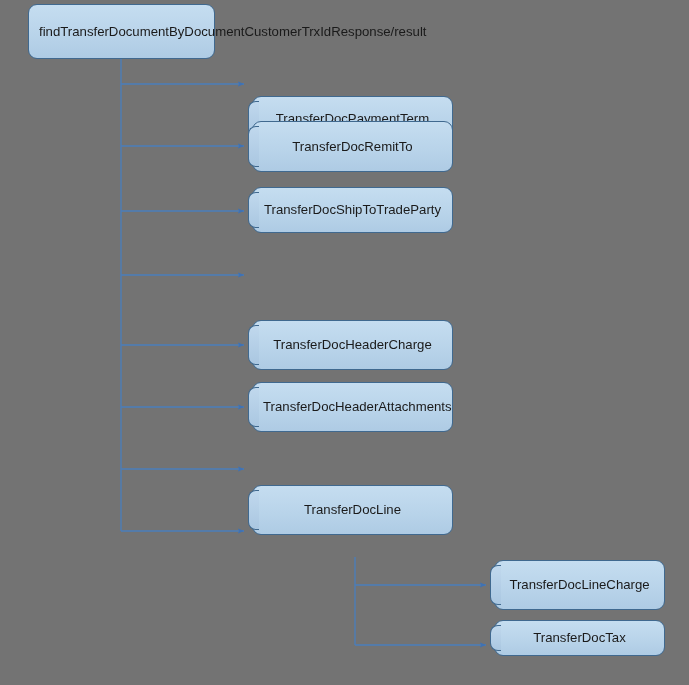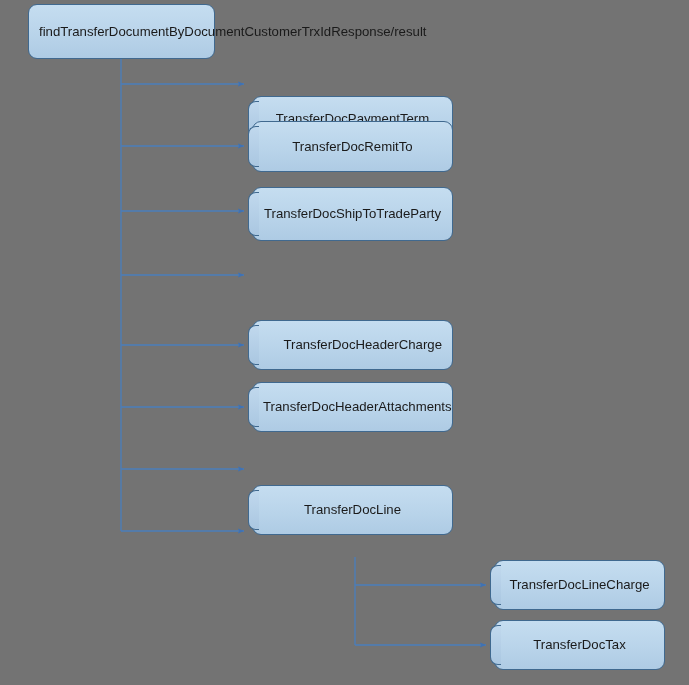--- a/index.html
+++ b/index.html
@@ -96,39 +96,39 @@
   </div>
 
   <div class="node stacked" style="left:252px; top:59px; width:201px; height:46px;margin-top:37px;">
     <span class="node-label">TransferDocPaymentTerm</span>
   </div>
 
   <div class="node stacked" style="left:252px; top:121px; width:201px; height:51px;">
     <span class="node-label">TransferDocRemitTo</span>
   </div>
 
-  <div class="node stacked" style="left:252px; top:187px; width:201px; height:54px;">
+  <div class="node stacked" style="left:252px; top:187px; width:201px; height:46px;">
     <span class="node-label">TransferDocShipToTradeParty</span>
   </div>
 
 
-  <div class="node stacked" style="left:252px; top:320px; width:201px; height:50px;text-align:right;">
+  <div class="node stacked" style="left:252px; top:320px; width:201px; height:50px;">
     <span class="node-label">TransferDocHeaderCharge</span>
   </div>
 
   <div class="node stacked" style="left:252px; top:382px; width:201px; height:50px;">
     <span class="node-label">TransferDocHeaderAttachments</span>
   </div>
 
 
   <div class="node stacked" style="left:252px; top:485px; width:201px; height:50px;">
     <span class="node-label">TransferDocLine</span>
   </div>
 
   <div class="node stacked" style="left:494px; top:560px; width:171px; height:50px;">
     <span class="node-label">TransferDocLineCharge</span>
   </div>
 
-  <div class="node stacked" style="left:494px; top:620px; width:171px; height:50px;">
+  <div class="node stacked" style="left:494px; top:620px; width:171px; height:36px;">
     <span class="node-label">TransferDocTax</span>
   </div>
 
 </div>
 
 </body></html>

